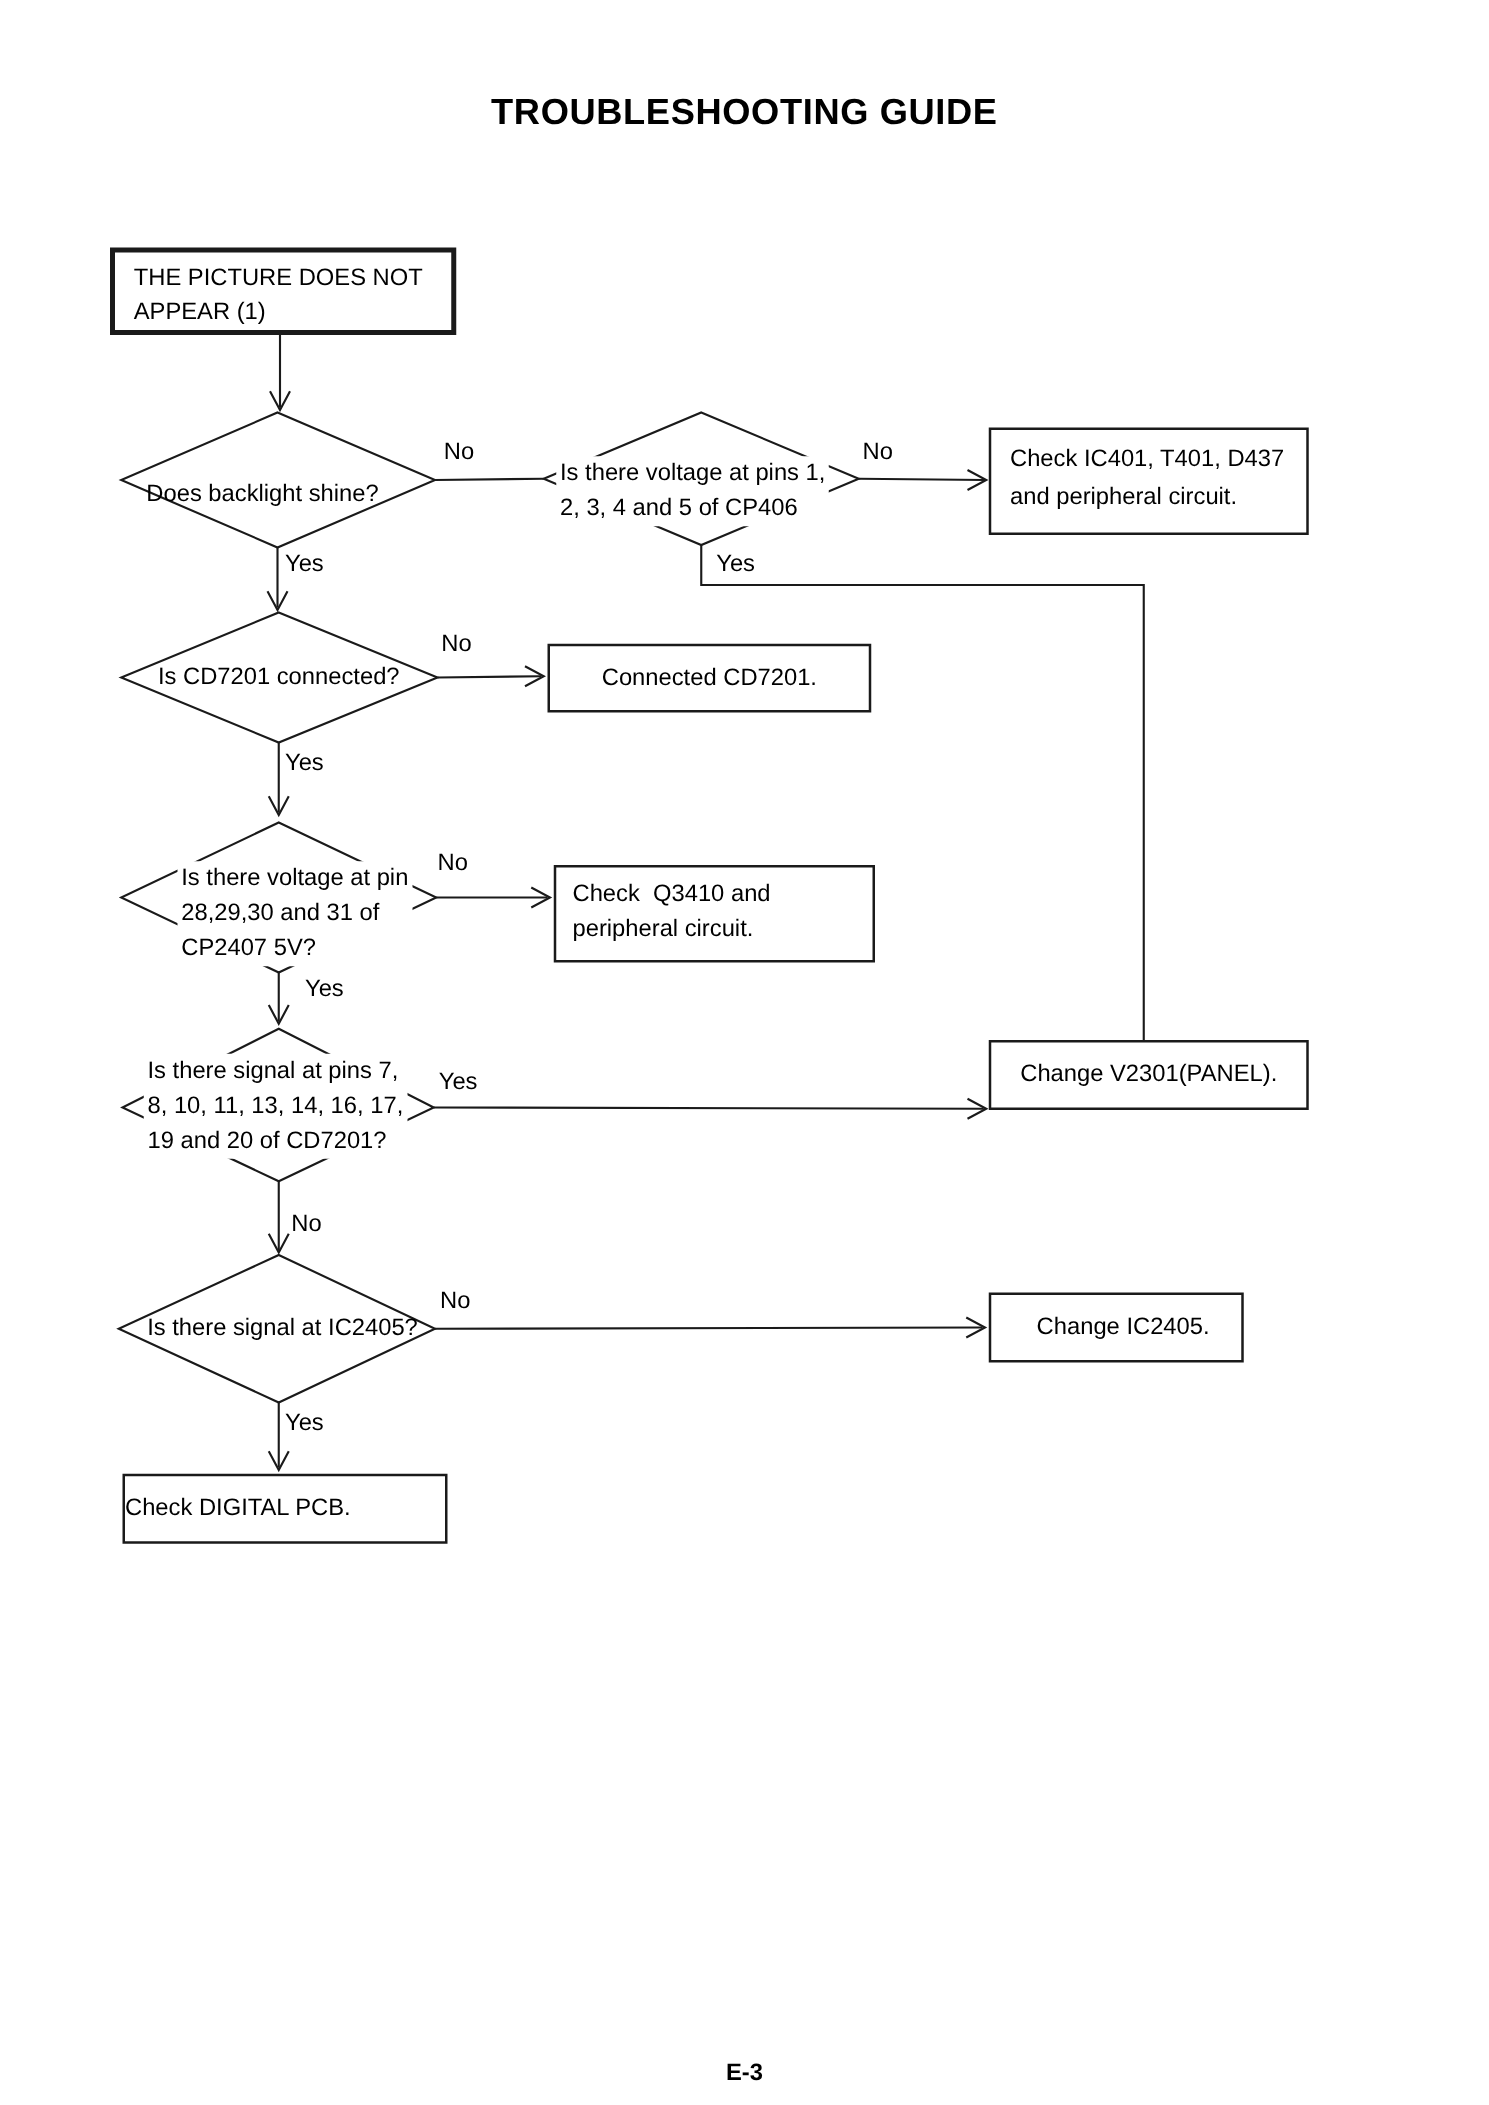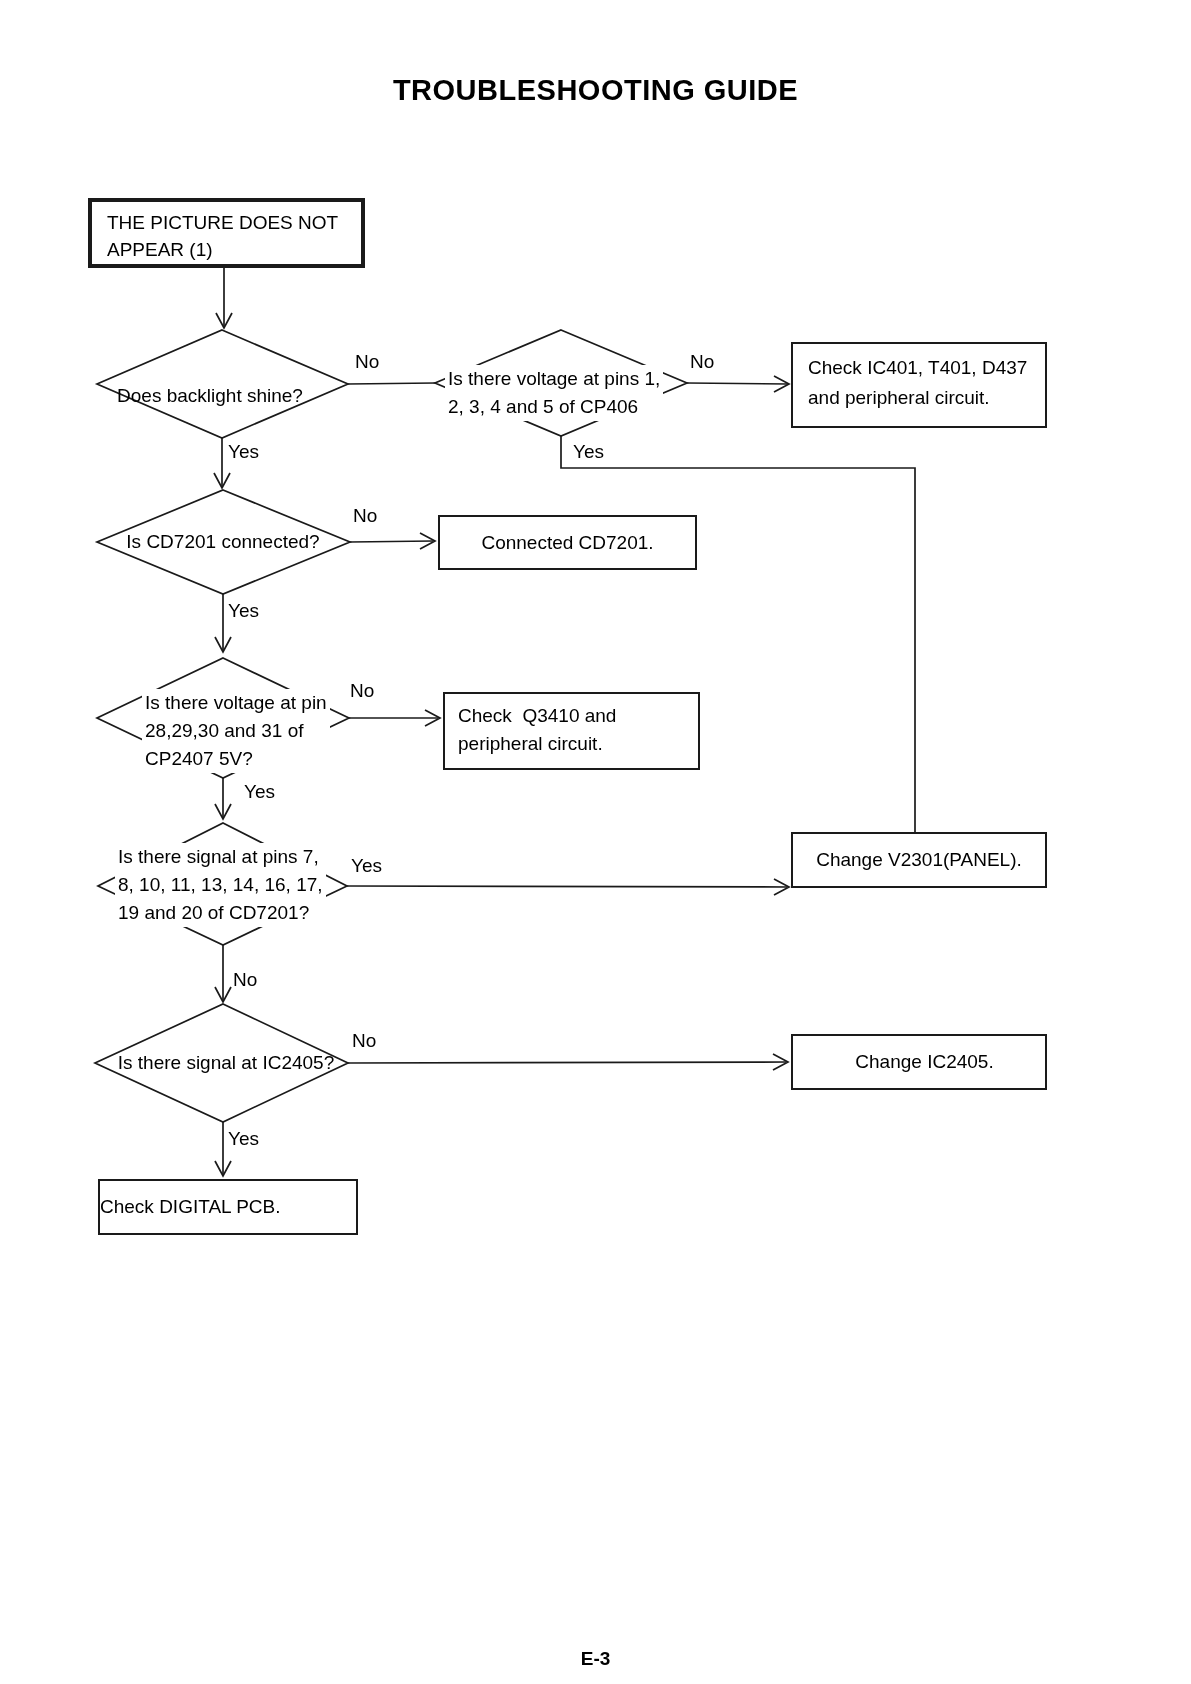--- a/index.html
+++ b/index.html
@@ -147,21 +147,21 @@
 
   <div class="box" style="left:443px; top:692px; width:257px; height:78px; padding:8px 0 0 13px; line-height:28px;">
     <div class="line">Check  Q3410 and</div>
     <div class="line">peripheral circuit.</div>
   </div>
 
   <div class="box centered" style="left:791px; top:832px; width:256px; height:56px;">
     <div class="line">Change V2301(PANEL).</div>
   </div>
 
-  <div class="box centered" style="left:791px; top:1034px; width:256px; height:56px;padding-left:11px;">
+  <div class="box centered" style="left:791px; top:1034px; width:204px; height:56px;padding-left:11px;">
     <div class="line">Change IC2405.</div>
   </div>
 
   <div class="box left-v-center" style="left:98px; top:1179px; width:260px; height:56px; ">
     <div class="line">Check DIGITAL PCB.</div>
   </div>
 
   <div class="edge-label" style="left:355px; top:351px;">No</div>
   <div class="edge-label" style="left:228px; top:441px;">Yes</div>
   <div class="edge-label" style="left:690px; top:351px;">No</div>

